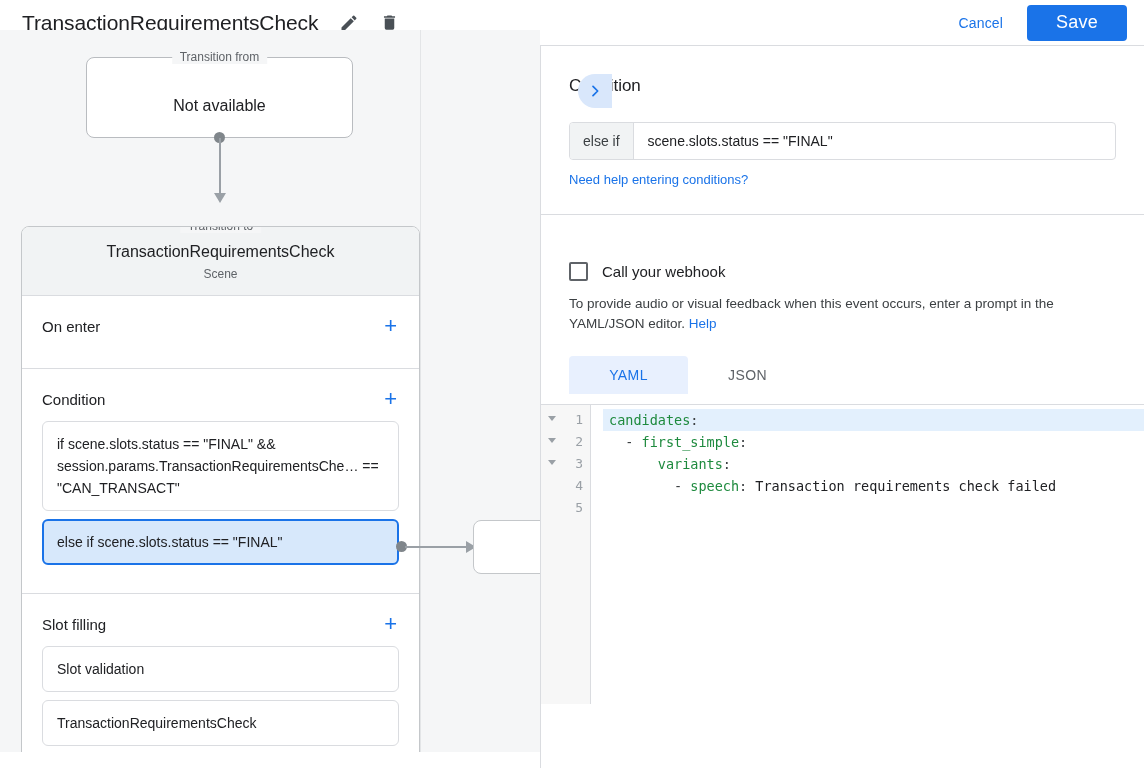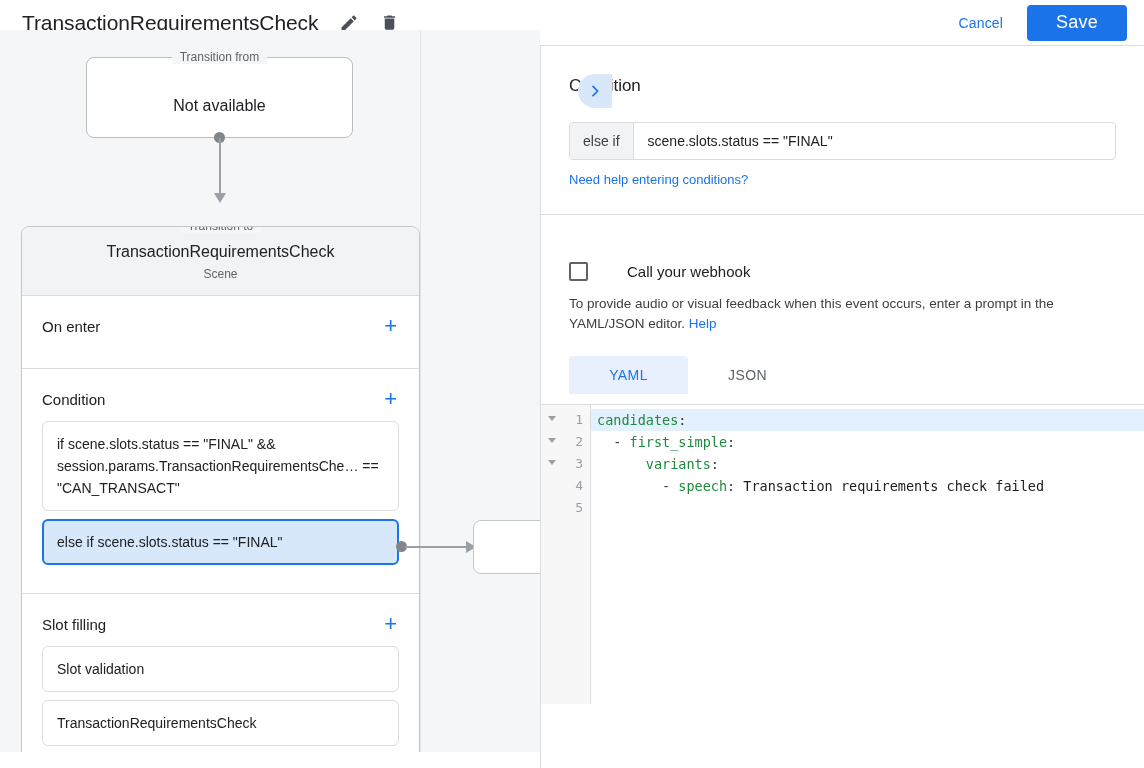--- a/index.html
+++ b/index.html
@@ -235,21 +235,21 @@
     border: 2px solid #5f6368; border-radius: 2px;
     background: #ffffff;
     cursor: pointer;
     flex: 0 0 auto;
   }
   .cb-box.checked {
     background: #1a73e8; border-color: #1a73e8;
     display: flex; align-items: center; justify-content: center;
   }
   .cb-box.checked svg { stroke: #ffffff; }
-  .cb-label { margin-left: 39px; font-size: 15px; color: #202124; font-weight: 500; }
+  .cb-label { margin-left: 14px; font-size: 15px; color: #202124; font-weight: 500; }
   #lang-badge {
     margin-left: 17px;
     background: #f3e5f5; color: #7b1fa2;
     font-size: 11px; font-weight: 500; letter-spacing: 0.5px;
     padding: 4px 9px; border-radius: 2px;
   }
   #prompt-hint {
     margin-top: 13px;
     font-size: 13.5px; color: #3c4043; line-height: 20px;
     max-width: 556px;
@@ -295,20 +295,21 @@
     border-right: 4.5px solid transparent;
     border-top: 5px solid #9aa0a6;
     cursor: pointer;
   }
   #editor-code {
     flex: 1 1 auto;
     padding-top: 4px;
     white-space: pre;
     overflow: hidden;
     position: relative;
+    margin-left: 12px;
   }
   .code-line { height: 22px; padding-left: 6px; }
   .code-line.highlight { background: #e3f0fd; }
   .tok-key { color: #1e8a3e; }
   .tok-punct { color: #3c4043; }
   .tok-val { color: #202124; }
   .tok-dash { color: #3c4043; }
 </style>
 </head>
 <body>

